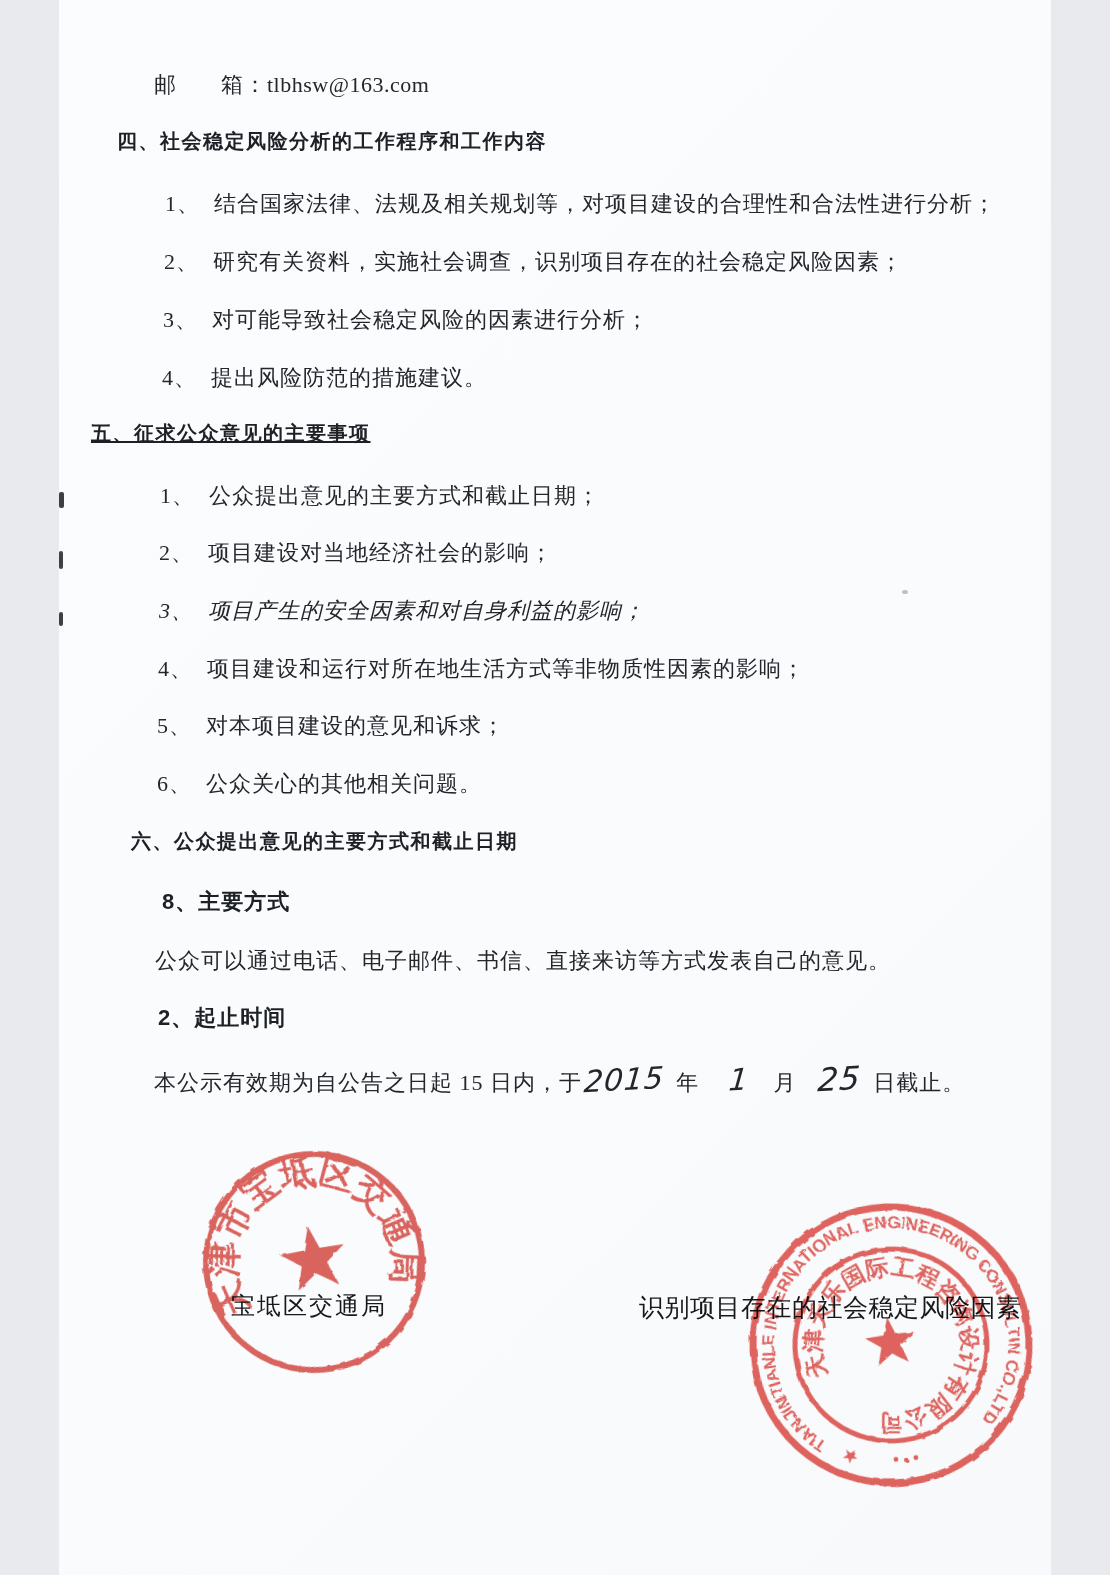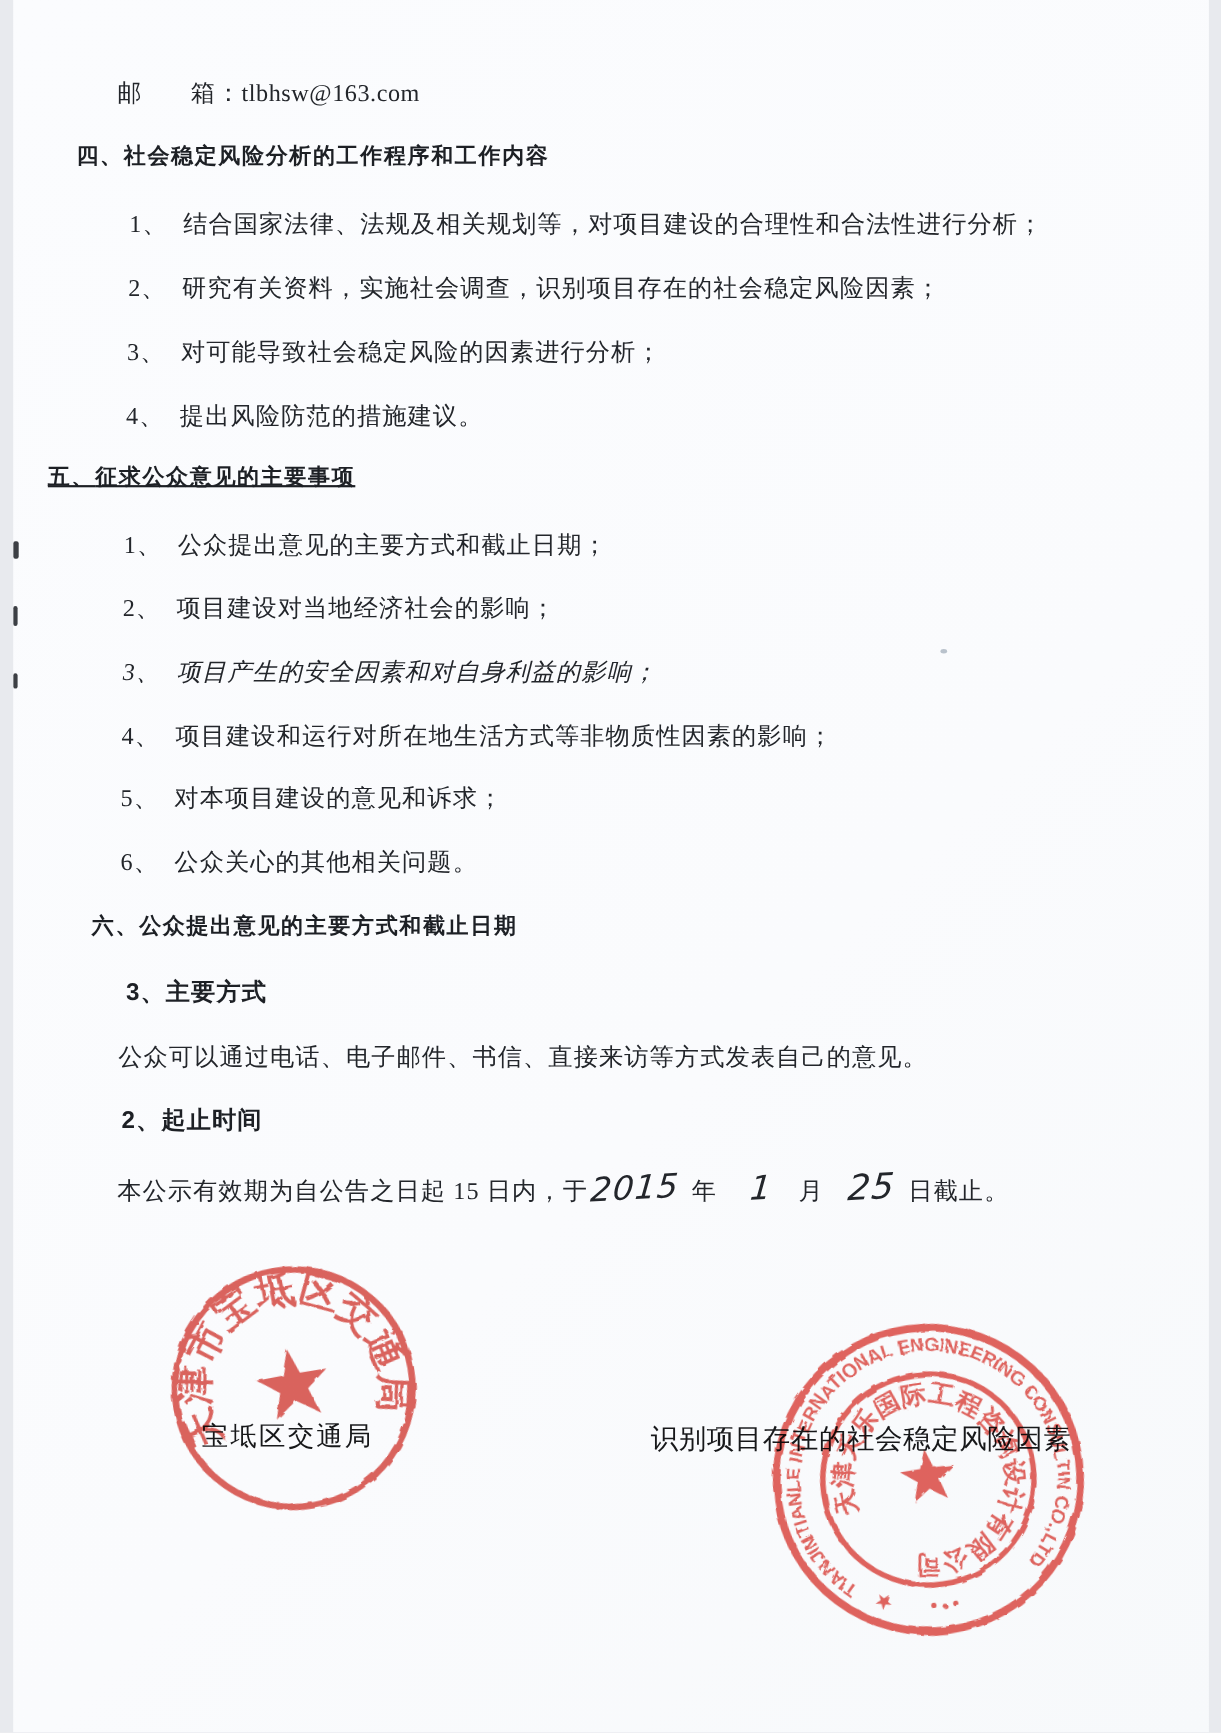--- a/index.html
+++ b/index.html
@@ -1,18 +1,18 @@
 <!DOCTYPE html>
 <html><head>
 <meta charset="utf-8">
 <style>
   html,body{margin:0;padding:0;background:#e8eaee;}
   .page{
     position:relative;
-    width:1087px;height:1575px;
+    width:992px;height:1575px;
     margin:0 auto;
     background:linear-gradient(135deg,#fbfcfe 0%,#fafbfd 60%,#f7f9fb 100%);
     overflow:hidden;
     font-family:"Liberation Serif","DejaVu Serif",serif;
     color:#23262b;
   }
   .line{position:absolute;white-space:nowrap;font-size:22px;letter-spacing:1px;}
   .heading{
     font-family:"Liberation Sans","DejaVu Sans",sans-serif;
     font-weight:bold;font-size:20px;letter-spacing:1.5px;color:#1d2025;
@@ -84,21 +84,21 @@
   <div class="line" style="left:98px;top:711px;">
     <span class="item-num">5、</span><span>对本项目建设的意见和诉求；</span>
   </div>
   <div class="line" style="left:98px;top:769px;">
     <span class="item-num">6、</span><span>公众关心的其他相关问题。</span>
   </div>
 
   <div class="line heading" style="left:45px;top:828px;margin-left:27px;">
     <span>六、</span><span>公众提出意见的主要方式和截止日期</span>
   </div>
-  <div class="line subheading" style="left:103px;top:887px;">3、主要方式</div>
+  <div class="line subheading" style="left:103px;top:887px;">8、主要方式</div>
   <div class="line" style="left:96px;top:946px;">公众可以通过电话、电子邮件、书信、直接来访等方式发表自己的意见。</div>
   <div class="line subheading" style="left:99px;top:1003px;">2、起止时间</div>
 
   <div class="line" style="left:95px;top:1060px;">
     <span class="dl-part">本公示有效期为自公告之日起 15 日内，于</span><span class="hand" style="margin-left:2px;">2015</span><span class="dl-part" style="margin-left:12px;">年</span><span class="hand" style="margin-left:30px;">1</span><span class="dl-part" style="margin-left:24px;">月</span><span class="hand" style="margin-left:22px;font-size:32px;">25</span><span class="dl-part" style="margin-left:12px;">日截止。</span>
   </div>
 
   <div class="org-label left">宝坻区交通局</div>
   <div class="org-label right">识别项目存在的社会稳定风险因素</div>
 

